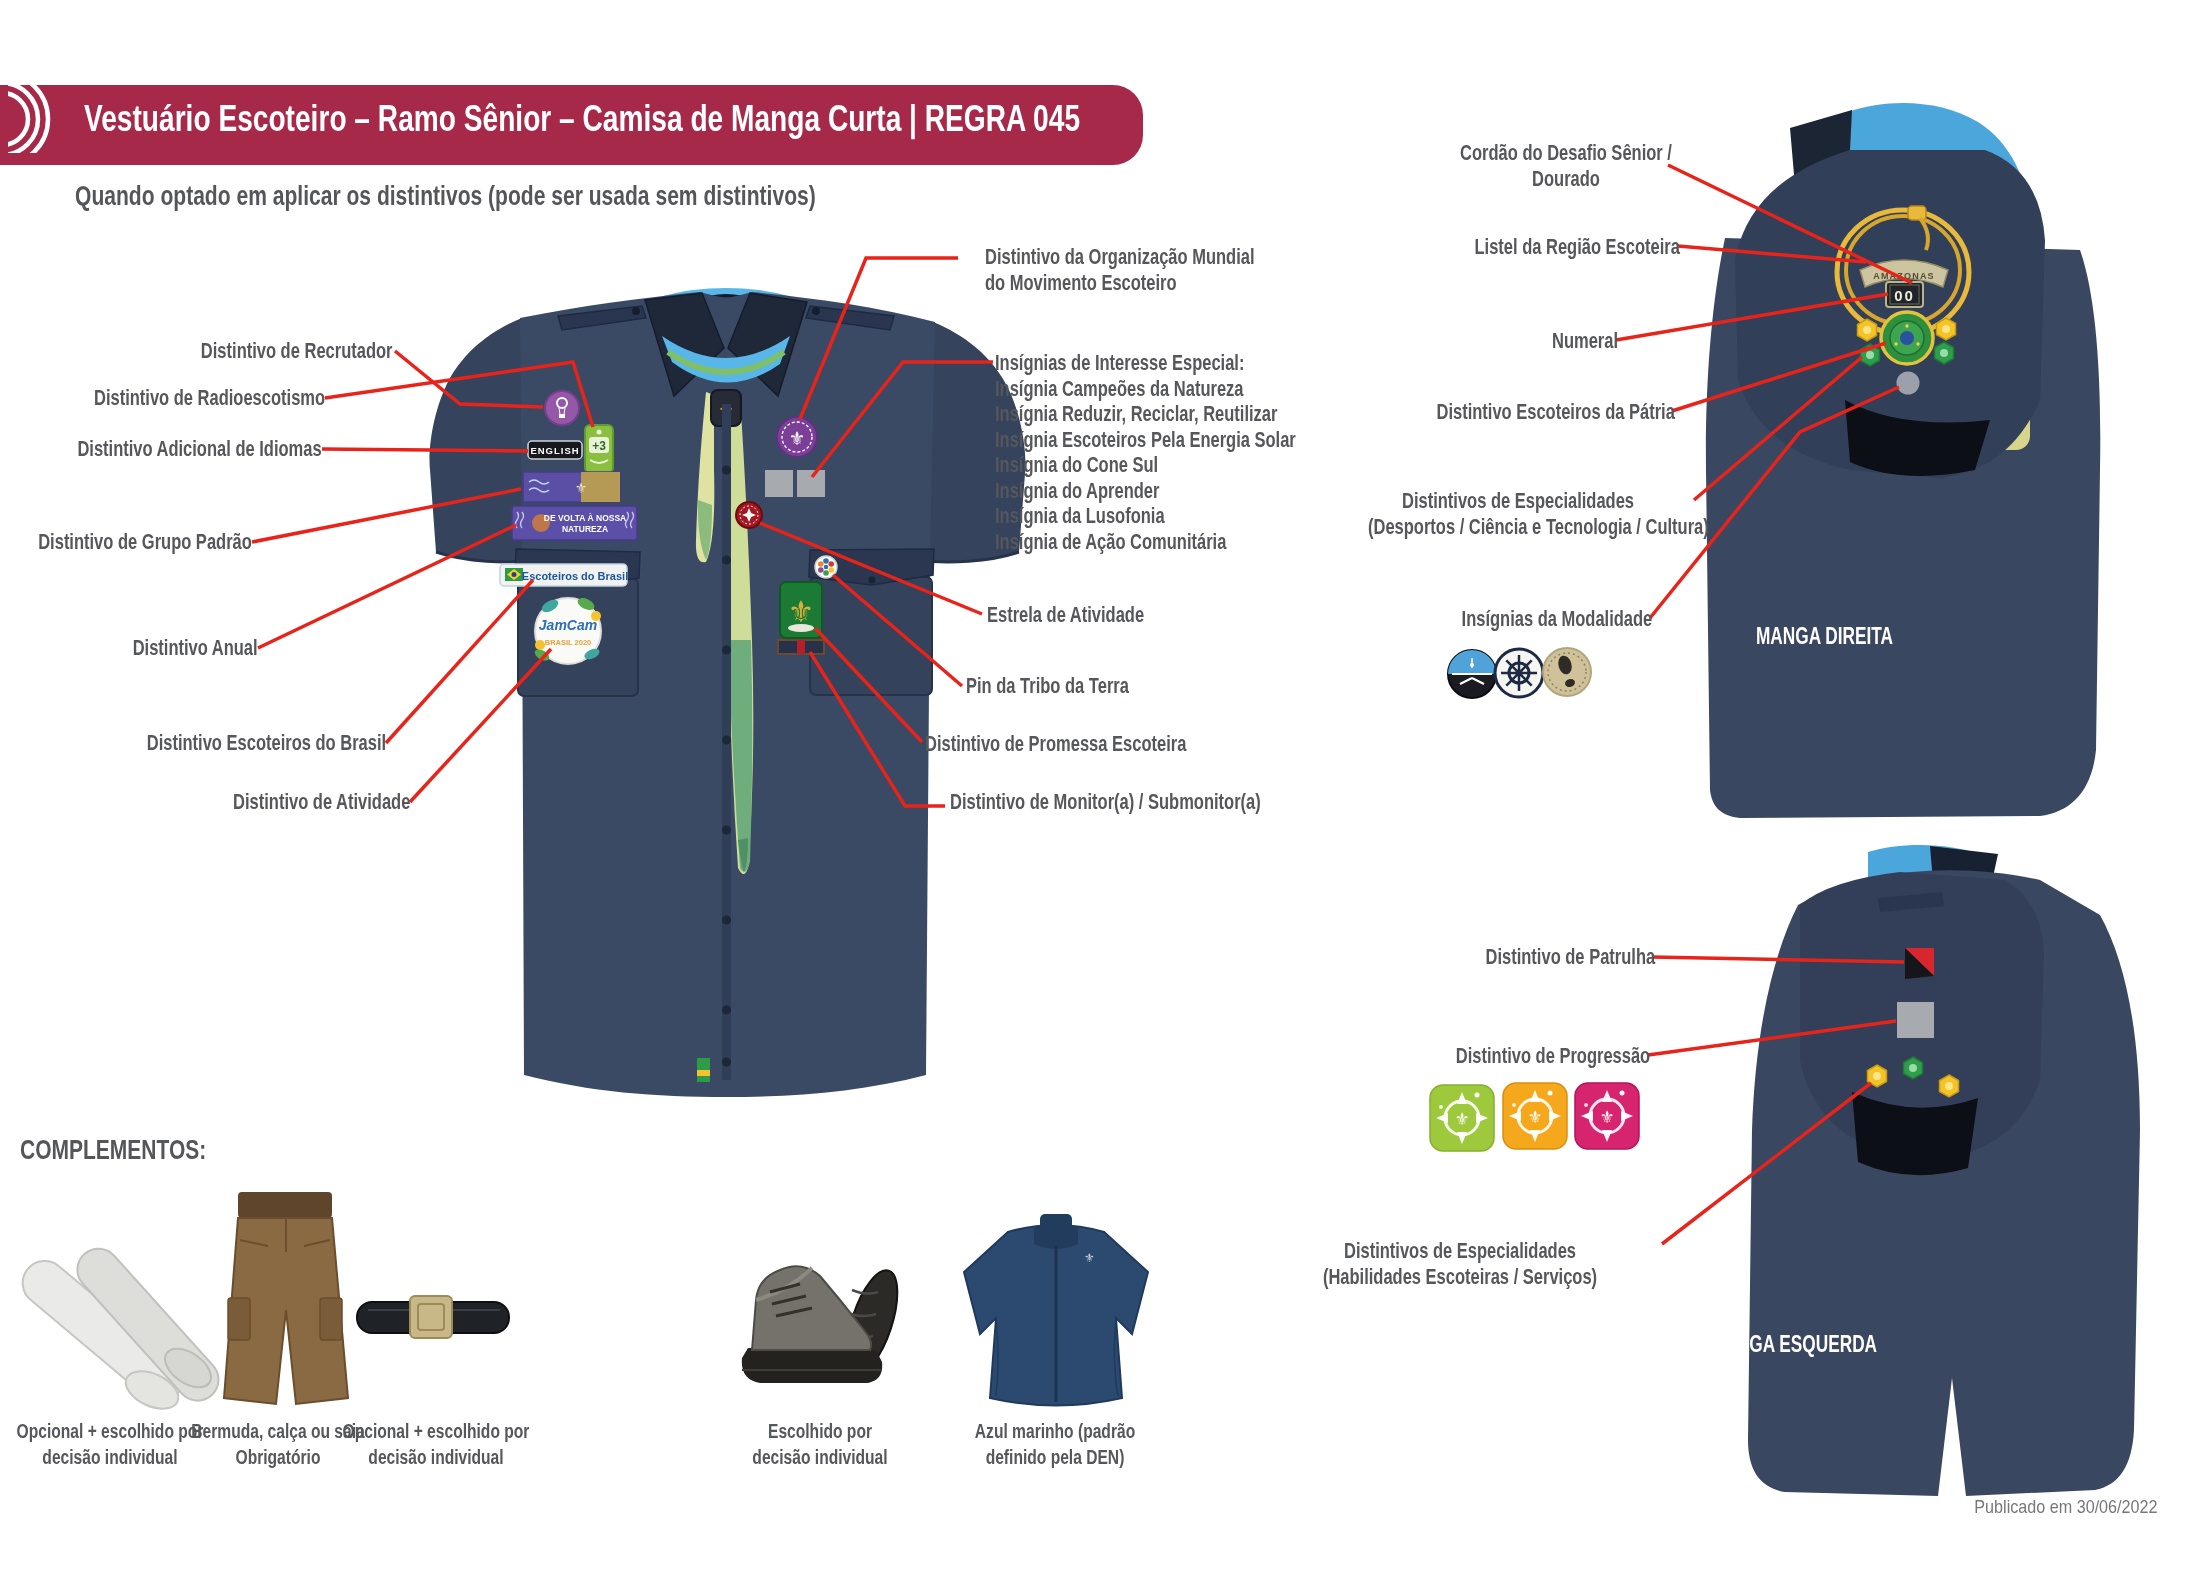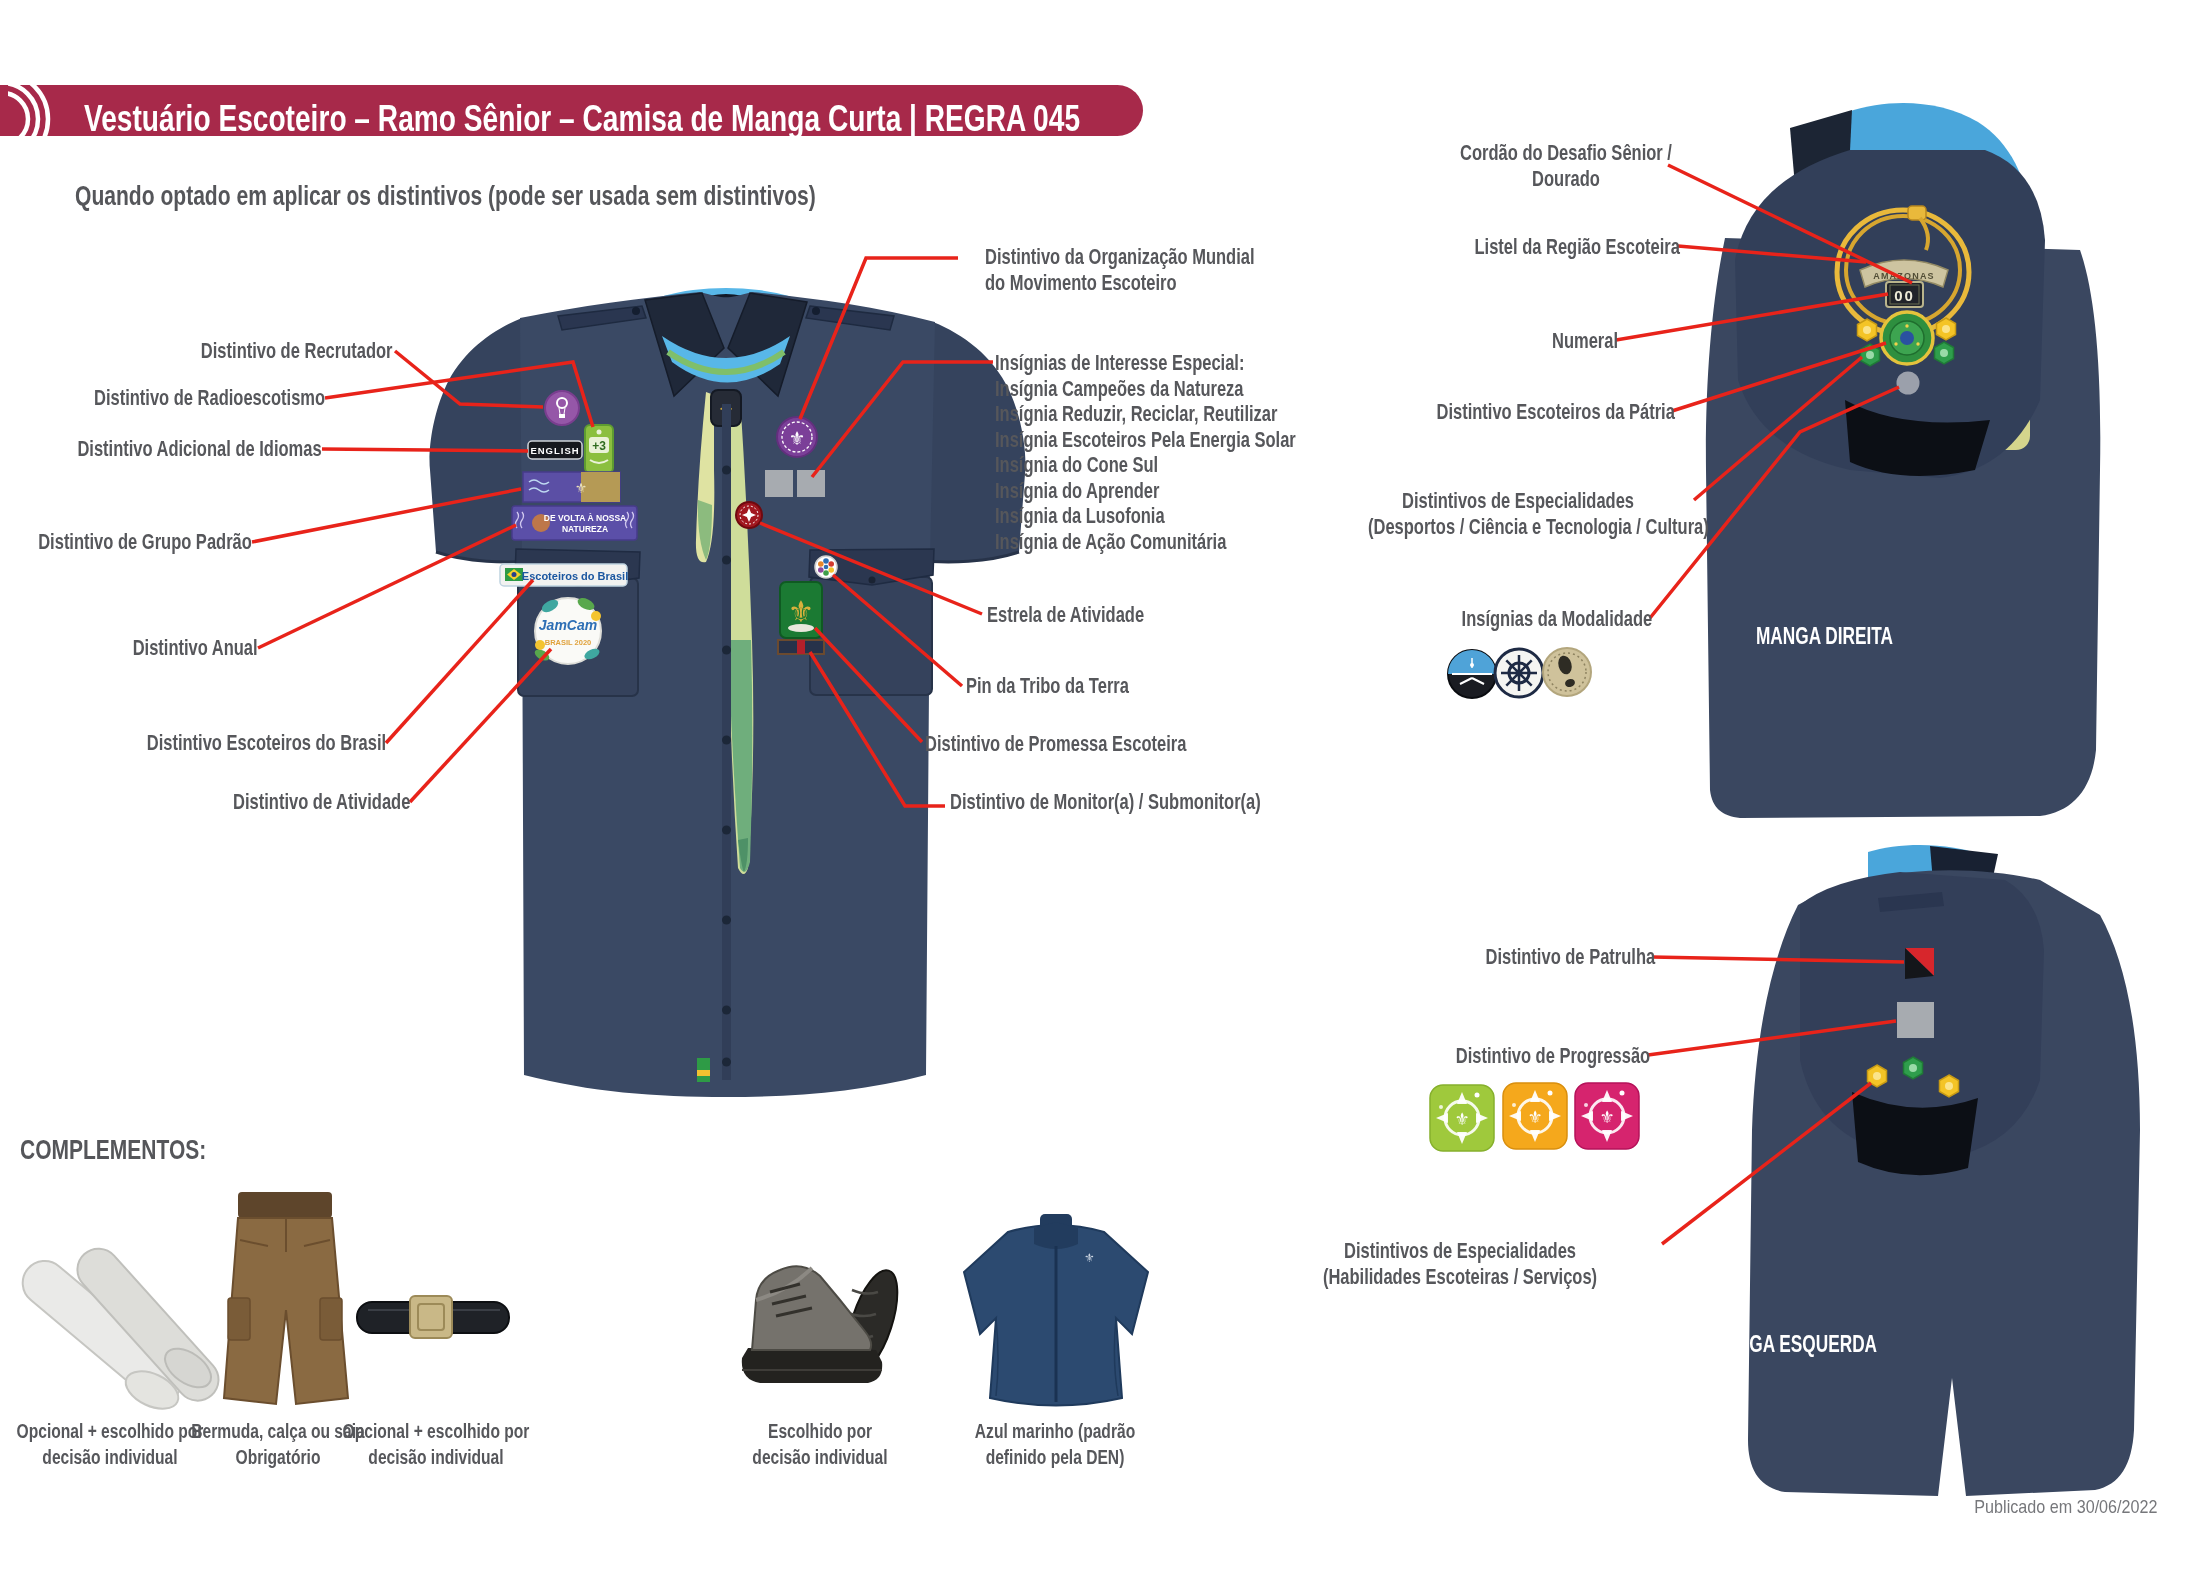--- a/index.html
+++ b/index.html
@@ -6,21 +6,21 @@
   .page{position:relative;width:2205px;height:1575px;background:#ffffff;
         font-family:"Liberation Sans",sans-serif;overflow:hidden;}
   .gfx{position:absolute;left:0;top:0;z-index:1;}
   .txt{position:absolute;z-index:2;}
   .lbl{position:absolute;z-index:2;font-weight:bold;color:#56575B;font-size:22px;line-height:26px;white-space:nowrap;}
   .cR{text-align:right;transform:scaleX(.75);transform-origin:100% 0;}
   .cL{transform:scaleX(.75);transform-origin:0 0;}
   .cC{text-align:center;transform:scaleX(.75);transform-origin:50% 0;}
   .list div{line-height:25.5px;}
   .wht{color:#ffffff;font-size:23px;}
-  .banner{position:absolute;left:0;top:85px;width:1143px;height:51px;background:#A7294A;
+  .banner{position:absolute;left:0;top:85px;width:1143px;height:80px;background:#A7294A;
           border-radius:0 30px 30px 0;z-index:2;text-decoration:underline;}
   .banner-title{position:absolute;left:84px;top:0;height:68px;line-height:68px;color:#fff;
           font-size:37px;font-weight:bold;white-space:nowrap;transform:scaleX(.76);transform-origin:0 50%;}
   .subtitle{left:75px;top:181px;font-size:27px;font-weight:bold;color:#55565A;white-space:nowrap;
           transform:scaleX(.78);transform-origin:0 0;}
   .comp-head{left:20px;top:1134px;font-size:28px;font-weight:bold;color:#55565A;white-space:nowrap;
           transform:scaleX(.75);transform-origin:0 0;}
   .caption{position:absolute;z-index:2;width:240px;text-align:center;font-weight:bold;color:#56575B;
           font-size:20px;line-height:26px;transform:scaleX(.78);transform-origin:50% 0;}
   .caption div{white-space:nowrap;}

